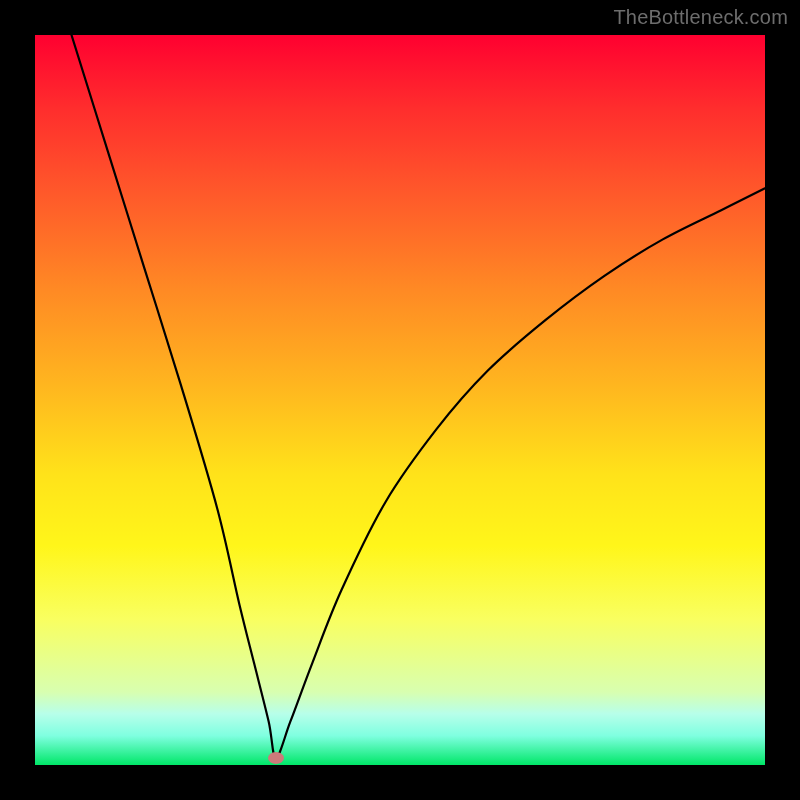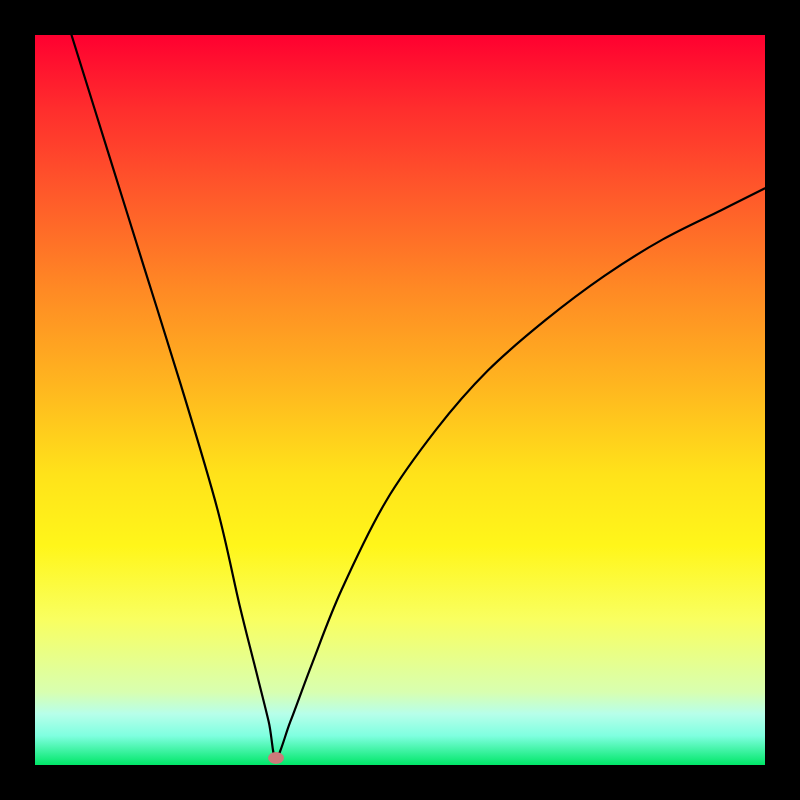--- a/index.html
+++ b/index.html
@@ -60,20 +60,21 @@
     height: 12px;
     background: #cc7a7a;
     border-radius: 50%/50%;
     transform: translate(-50%, -50%);
   }
 </style>
 </head>
 <body>
 
 <div class="frame">
+  <div class="watermark">TheBottleneck.com</div>
 
   <div class="plot-area">
     <svg class="curve" viewBox="0 0 730 730" preserveAspectRatio="none">
       <path id="curve-path" fill="none" stroke="#000" stroke-width="2.2" stroke-linecap="round" stroke-linejoin="round" d="M 36.5 0.0 C 42.6 19.5, 60.8 77.9, 73.0 116.8 C 85.2 155.7, 97.3 194.7, 109.5 233.6 C 121.7 272.5, 133.8 310.3, 146.0 350.4 C 158.2 390.5, 172.8 438.0, 182.5 474.5 C 192.2 511.0, 198.3 543.9, 204.4 569.4 C 210.5 594.9, 214.1 608.3, 219.0 627.8 C 223.9 647.3, 229.9 670.4, 233.6 686.2 C 237.3 702.0, 237.3 722.7, 240.9 722.7 C 244.6 722.7, 249.4 702.0, 255.5 686.2 C 261.6 670.4, 268.9 649.7, 277.4 627.8 C 285.9 605.9, 294.4 581.6, 306.6 554.8 C 318.8 528.0, 334.6 494.0, 350.4 467.2 C 366.2 440.4, 384.5 416.1, 401.5 394.2 C 418.5 372.3, 434.4 354.0, 452.6 335.8 C 470.9 317.5, 491.5 300.5, 511.0 284.7 C 530.5 268.9, 549.9 254.3, 569.4 240.9 C 588.9 227.5, 608.3 215.3, 627.8 204.4 C 647.3 193.4, 669.2 183.7, 686.2 175.2 C 703.2 166.7, 722.7 156.9, 730.0 153.3"></path>
     </svg>
     <div id="marker" class="marker" style="left: 240.9px; top: 722.7px;"></div>
   </div>
 </div>
 
 </body></html>

